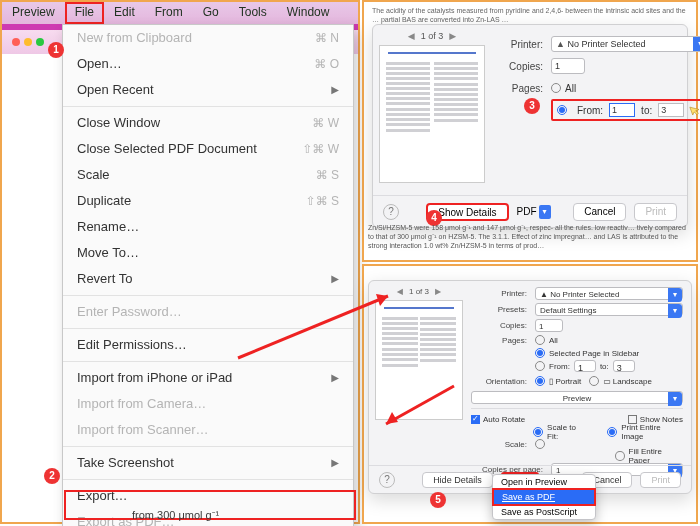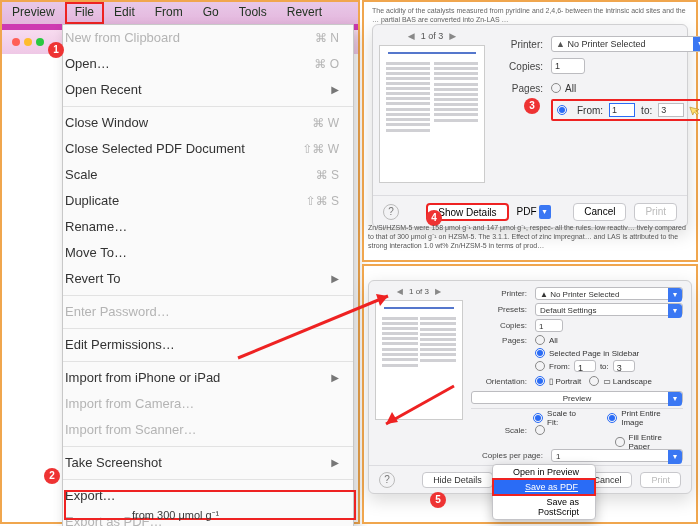--- a/index.html
+++ b/index.html
@@ -8,21 +8,21 @@
   
   .panel-left { position: absolute; left: 0; top: 0; width: 360px; height: 524px; border: 2px solid #f0a64e; }
   .menubar { height: 22px; background: linear-gradient(#e8c8e8,#e4b6dd); display: flex; font-size: 12px; color: #232; }
   .menubar span { padding: 3px 10px 0 10px; }
   .menubar .hl { border: 2px solid #e22; background: #fff0; padding: 1px 8px; }
   .pinkbar { height: 6px; background: #ce3ab1; }
   .bar2 { height: 24px; background: linear-gradient(#f7dbef,#efc8e6); display:flex; align-items:center; }
   .dots { display:flex; gap:4px; margin-left:10px; }
   .dot { width:8px;height:8px;border-radius:50%; }
   .menu { position:absolute; left:60px; top:22px; width:292px; background:#fafafa; border:1px solid #c8c8c8; border-radius:0 0 6px 6px; box-shadow: 4px 6px 14px rgba(0,0,0,.2); font-size:13px; }
-  .mi { height:26px; line-height:26px; padding:0 2px; position:relative; color:#333; }
+  .mi { height:26px; line-height:26px; padding:0 14px; position:relative; color:#333; }
   .mi.dis { color:#b4b4b4; }
   .mi .sc { position:absolute; right:14px; color:#b4b4b4; font-size:12px; }
   .mi .chev { position:absolute; right:14px; color:#777; font-size:10px; }
   .sep { height:1px; background:#e2e2e2; margin:3px 0; }
   .printbox { position:absolute; left:62px; bottom:2px; width:292px; height:30px; border:2px solid #e22; pointer-events:none; }
   .footleft { position:absolute; left:130px; bottom:0px; font-size:11px; color:#3a3a3a; }
 
   
   .badge { position:absolute; width:16px; height:16px; border-radius:50%; background:#e33; color:#fff; font-size:10px; text-align:center; line-height:16px; font-weight:bold; }
 
@@ -57,41 +57,41 @@
   .btn { height:18px; padding:0 10px; background:#fff; border:1px solid #c8c8cc; border-radius:4px; line-height:16px; }
   .btn.red { border:2px solid #e22; }
   .pdfbtn { display:flex; align-items:center; gap:2px; }
   .pdfbtn .dd { width:12px;height:14px;background:#3a77f3;border-radius:2px;color:#fff;text-align:center;line-height:13px;font-size:8px; }
   .doctail { position:absolute; left:4px; right:4px; bottom:2px; font-size:7px; color:#555; line-height:1.25; height:34px; overflow:hidden; }
 
   
   .panel-br { position:absolute; left:362px; top:264px; width:336px; height:260px; border:2px solid #f0a64e; background:#fff; }
   .dialog2 { position:absolute; left:4px; top:14px; right:4px; height:214px; background:#f3f3f5; border:1px solid #d0d0d2; border-radius:6px; box-shadow:0 6px 18px rgba(0,0,0,.15); font-size:8px; color:#333; }
   .pdfmenu { position:absolute; left:128px; bottom:2px; width:104px; background:#fff; border:1px solid #c4c4c8; border-radius:4px; box-shadow:0 4px 12px rgba(0,0,0,.25); font-size:9px; }
-  .pdfmenu div { padding:2px 16px;text-align:right; }
+  .pdfmenu div { padding:2px 8px; }
   .pdfmenu .sel2 { background:#2a6cf6; color:#fff; }
   .pdfmenu .box { border:2px solid #e22; margin:-1px;text-decoration:underline; }
   .chk { width:9px;height:9px;border:1px solid #777;display:inline-block;vertical-align:middle;margin-right:3px;position:relative; }
   .chk.on { background:#2a6cf6; border-color:#2a6cf6; }
   .chk.on::after { content:"✓"; position:absolute; color:#fff; font-size:8px; left:0; top:-2px; }
   .hr2 { height:1px; background:#dcdce0; margin:3px 0; }
   .arrow { position:absolute; pointer-events:none; }
 </style>
 </head>
 <body>
 
 <div class="panel-left">
   <div class="menubar">
     <span>Preview</span>
     <span class="hl">File</span>
     <span>Edit</span>
     <span>From</span>
     <span>Go</span>
     <span>Tools</span>
-    <span>Revert</span>
+    <span>Window</span>
   </div>
   <div class="pinkbar"></div>
   <div class="bar2">
     <div class="dots">
       <span class="dot" style="background:#ff5f57"></span>
       <span class="dot" style="background:#febc2e"></span>
       <span class="dot" style="background:#28c840"></span>
     </div>
   </div>
 
@@ -282,20 +282,27 @@
             <span style="margin-right:2px">▯</span>
             <span>Portrait</span>  
             <span class="radio" style="margin-left:8px"></span>
             <span style="margin-right:2px">▭</span>
             <span>Landscape</span>
           </div>
         <div class="frow" style="height:16px;justify-content:center">
             <div class="sel" style="width:80px;height:13px;font-size:8px;text-align:center">Preview</div>
           </div>
         <div class="hr2"></div>
+        <div class="frow" style="height:14px">
+            <span class="chk on"></span>
+            <span>Auto Rotate</span>
+            <span style="flex:1"></span>
+            <span class="chk"></span>
+            <span>Show Notes</span>
+          </div>
         <div class="frow" style="height:12px">
             <label style="width:56px"></label>
             <span class="radio on"></span>
             <span>Scale to Fit:</span>
             <span style="width:20px"></span>
             <span class="radio on"></span>
             <span>Print Entire Image</span>
           </div>
         <div class="frow" style="height:12px">
             <label style="width:56px">Scale:</label>

